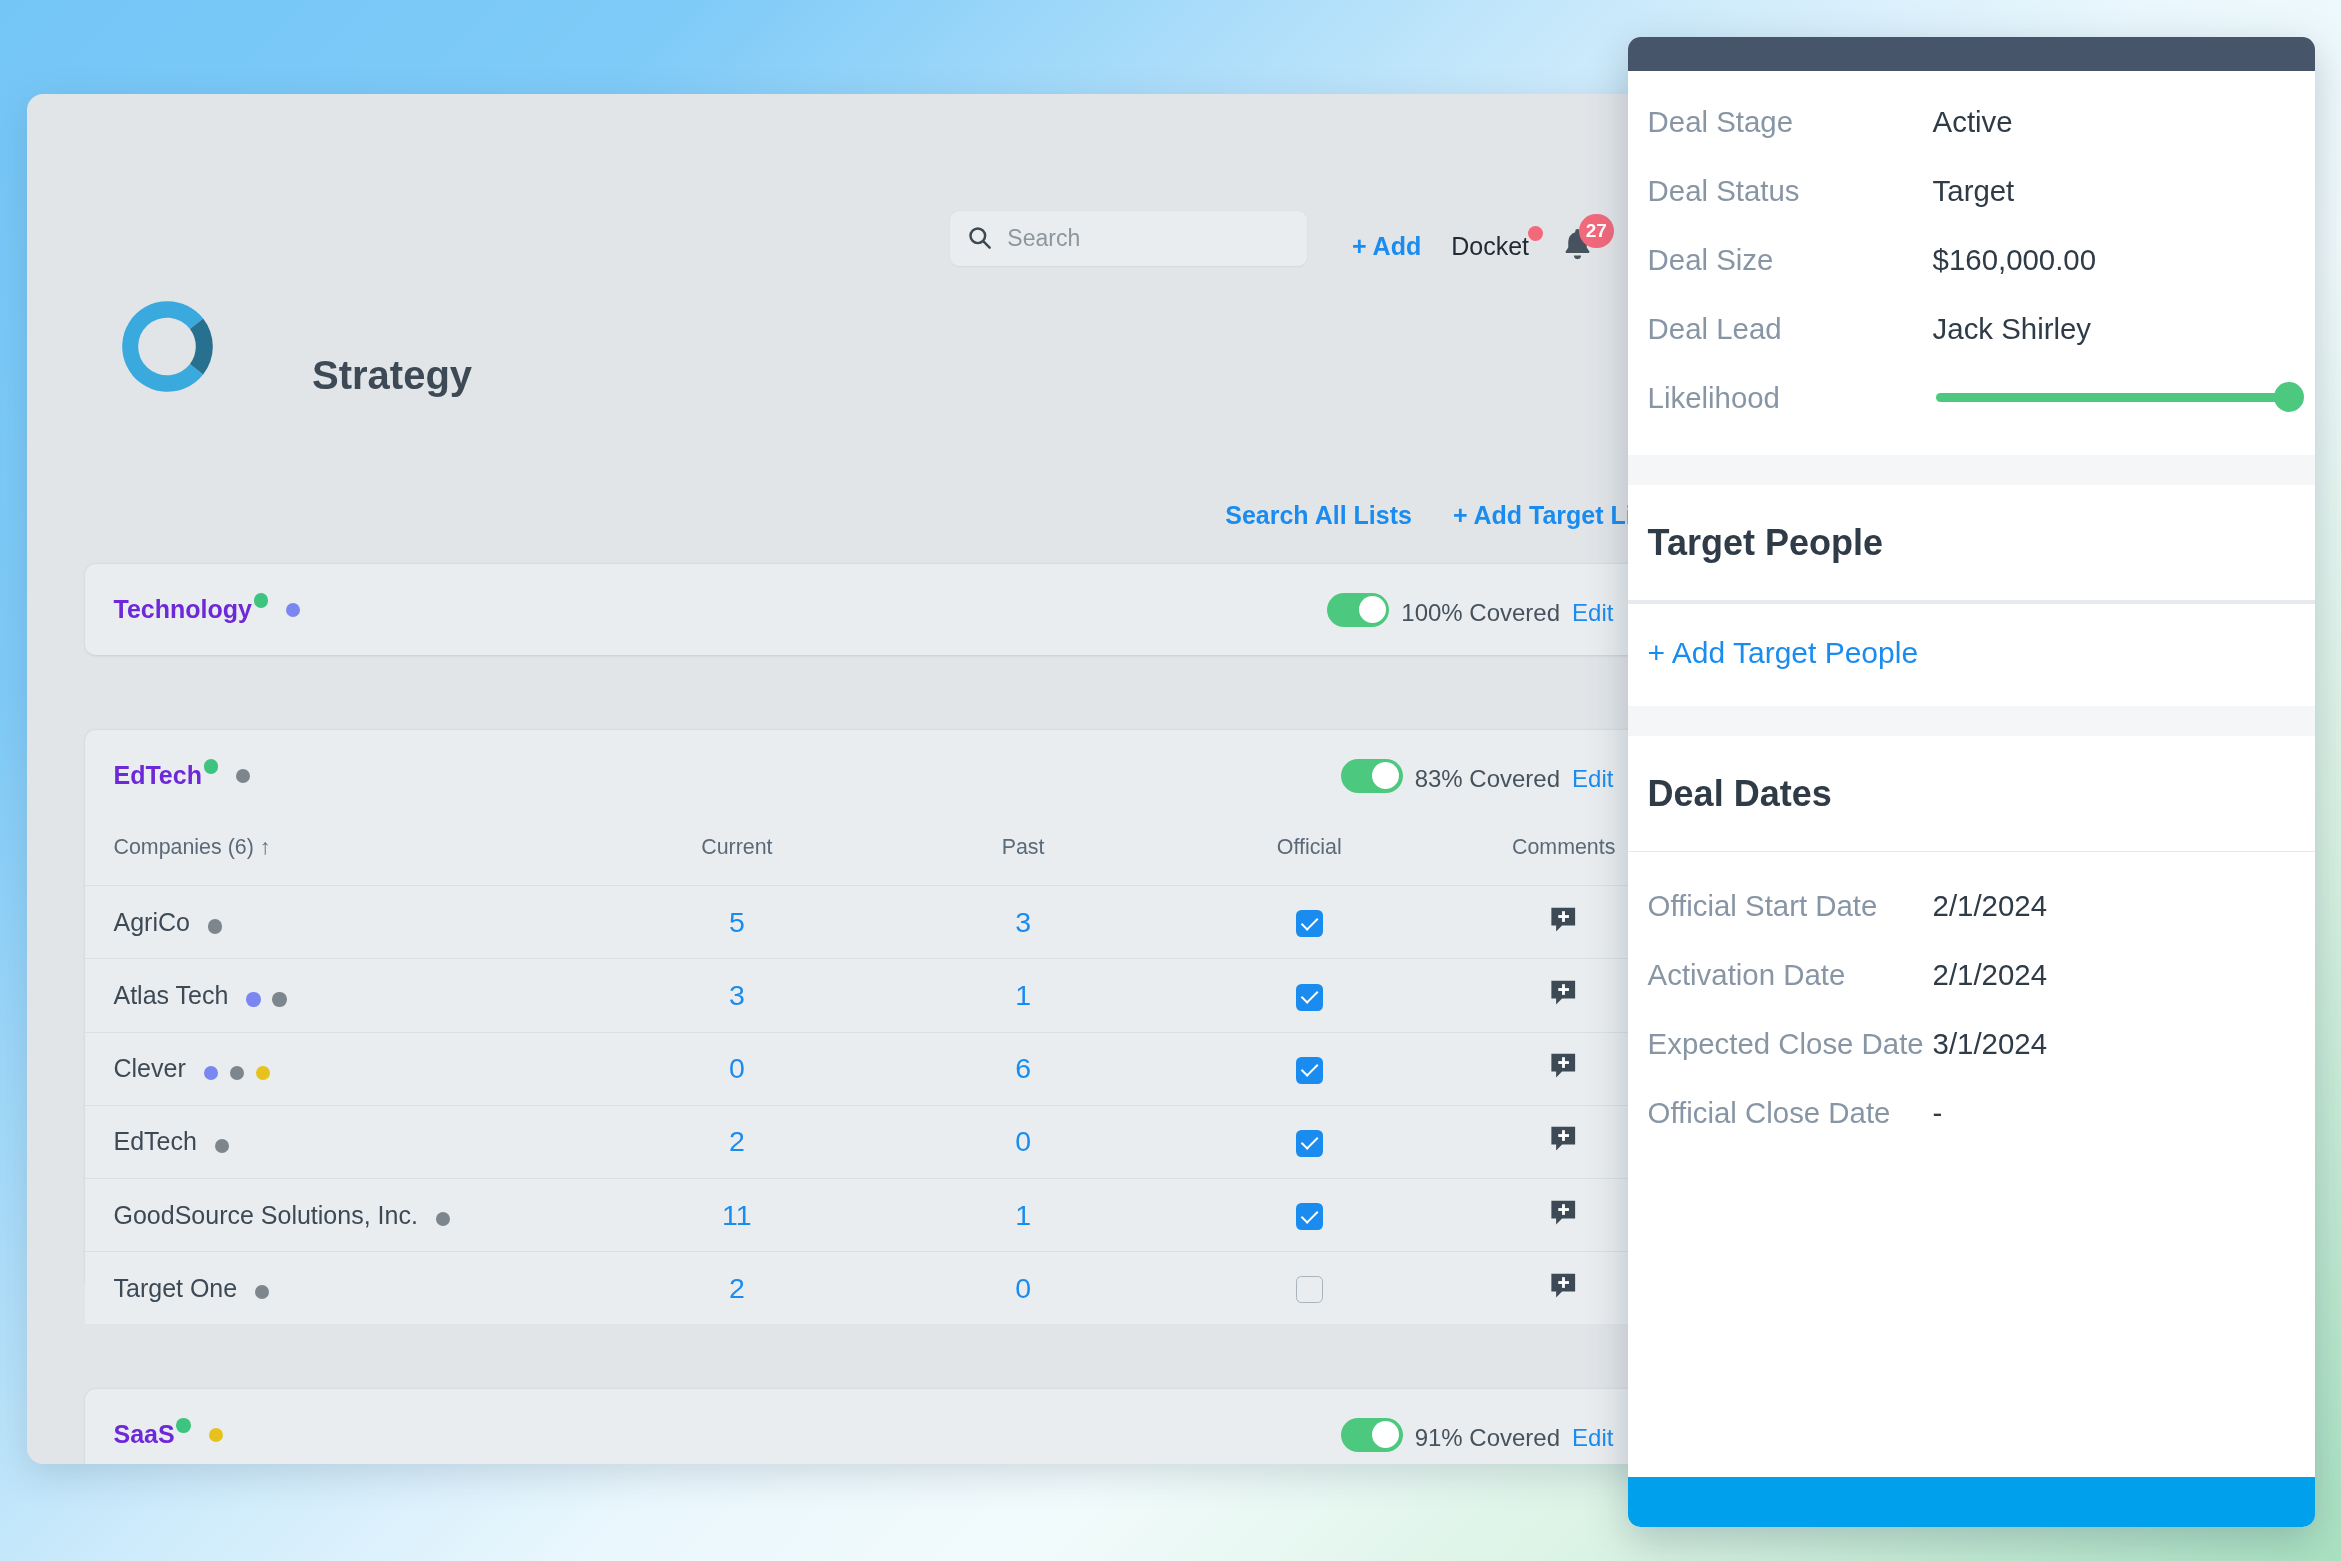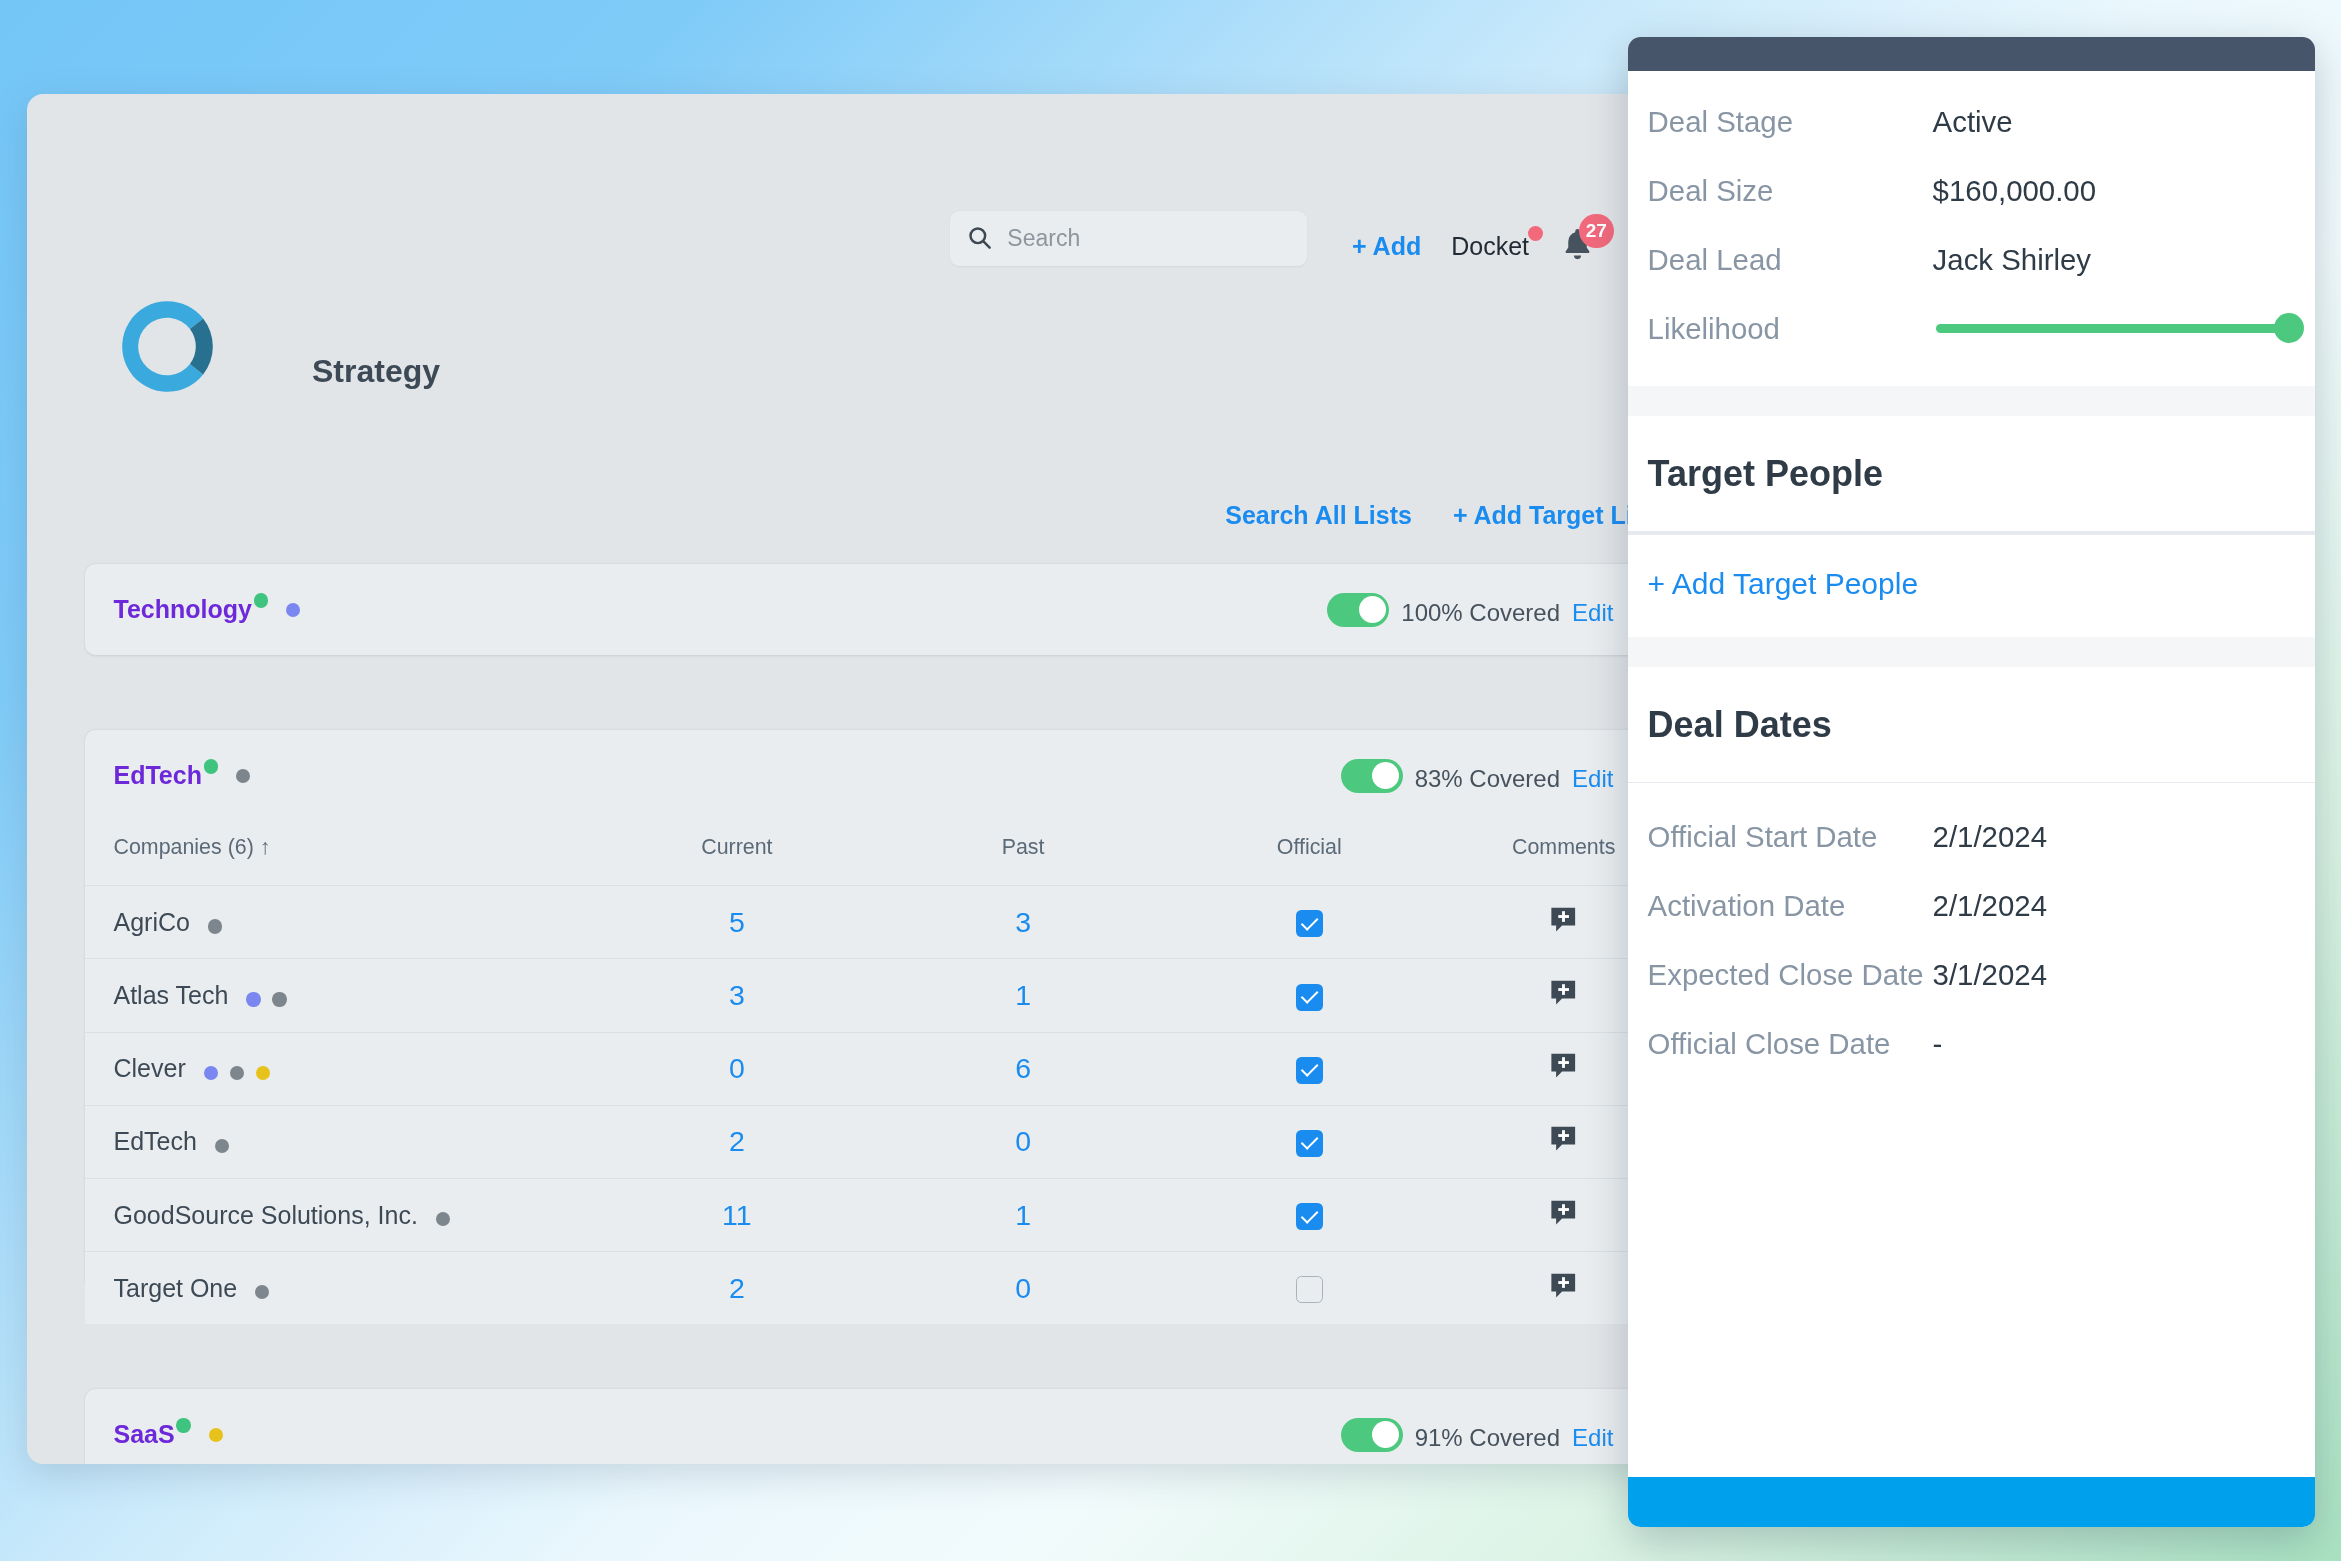--- a/index.html
+++ b/index.html
@@ -114,21 +114,21 @@
     position: absolute;
     left: 89px;
     top: 201px;
     width: 103px;
     height: 103px;
   }
   #page-title {
     position: absolute;
     left: 285px;
     top: 259px;
-    font-size: 32px;
+    font-size: 40px;
     font-weight: bold;
     color: #3d4a56;
     text-align: right;
   }
 
   
   #action-links {
     position: absolute;
     right: 468px;
     top: 406px;
@@ -657,20 +657,24 @@
 
 <div id="detail-panel">
   <div id="panel-topbar"></div>
 
   <div class="panel-section">
     <div style="height:16px"></div>
     <div id="deal-info-rows">
         <div class="kv-row">
           <span class="kv-key">Deal Stage</span>
      <span class="kv-val">Active</span>
+        </div>
+        <div class="kv-row">
+          <span class="kv-key">Deal Status</span>
+     <span class="kv-val">Target</span>
         </div>
         <div class="kv-row">
           <span class="kv-key">Deal Size</span>
      <span class="kv-val">$160,000.00</span>
         </div>
         <div class="kv-row">
           <span class="kv-key">Deal Lead</span>
      <span class="kv-val">Jack Shirley</span>
         </div>
       </div>

